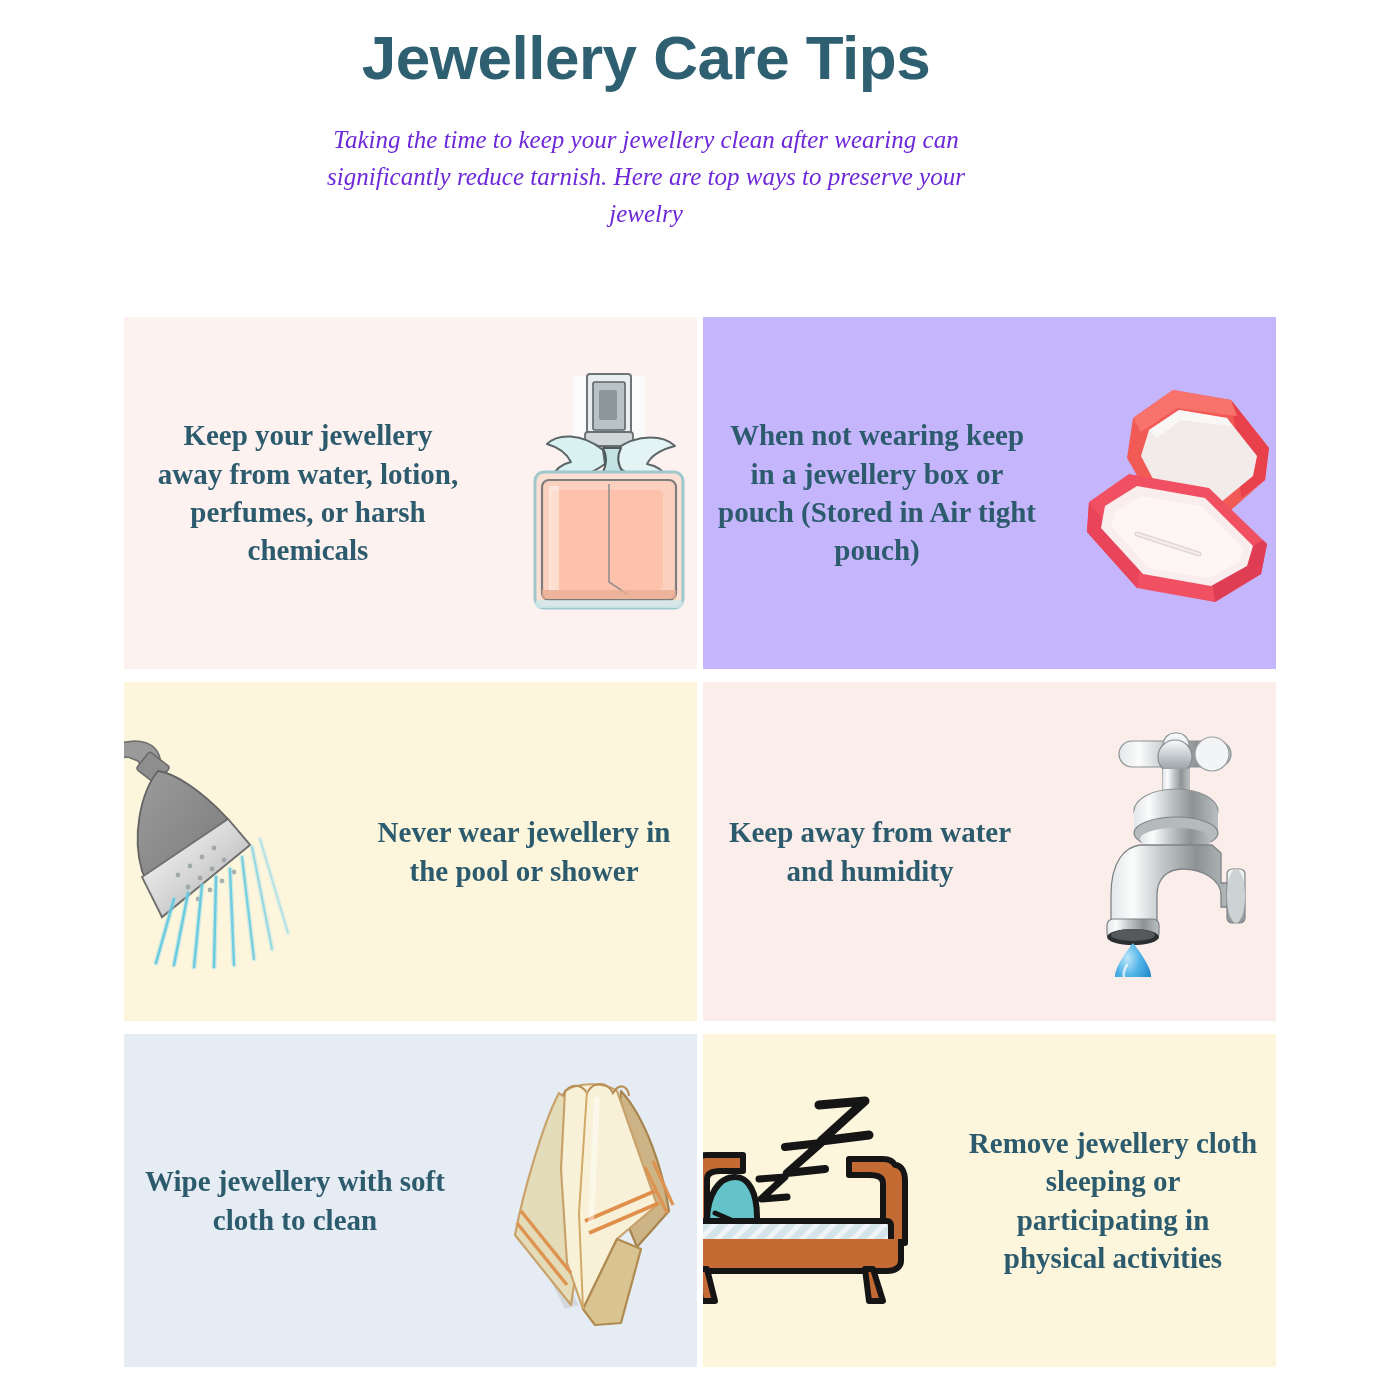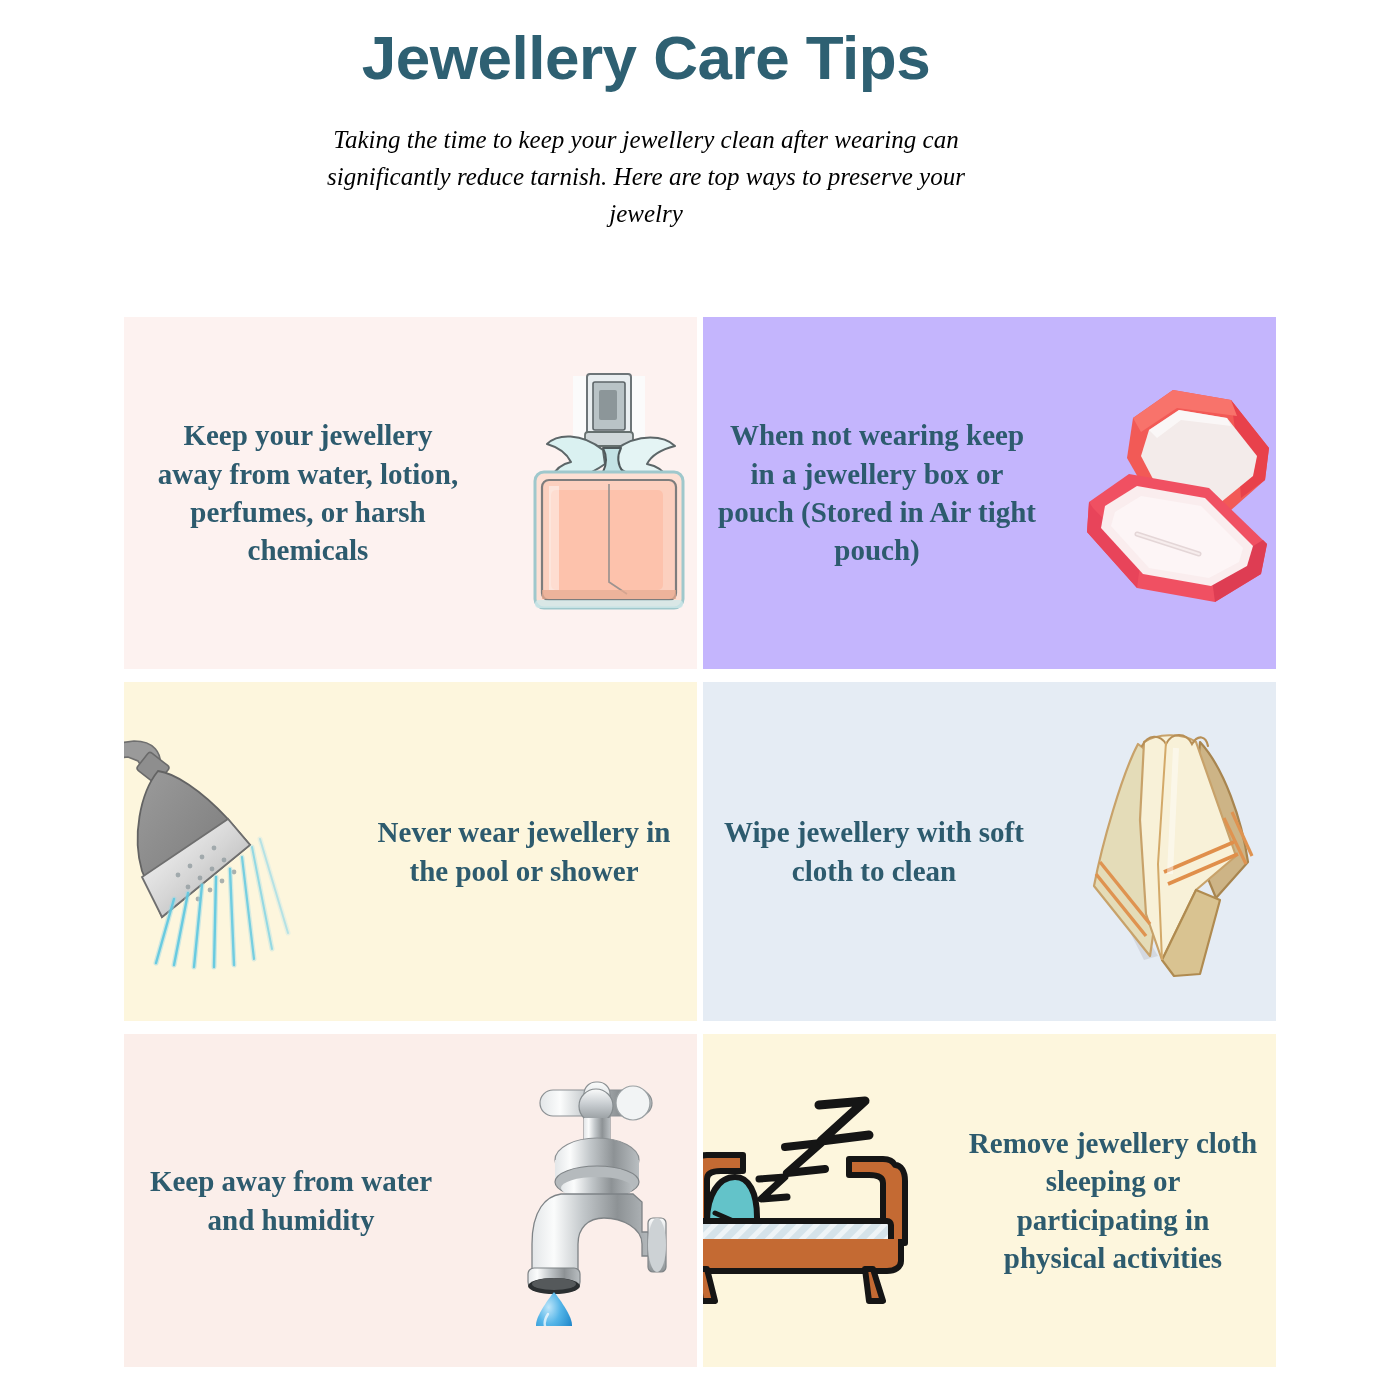--- a/index.html
+++ b/index.html
@@ -34,21 +34,21 @@
     line-height: 1.15;
   }
 
   .subtitle {
     margin: 28px auto 0;
     width: 640px;
     font-family: "Liberation Serif", serif;
     font-style: italic;
     font-size: 25px;
     line-height: 1.48;
-    color: #000000;
+    color: #6d28d9;
   }
 
   
   .grid {
     position: absolute;
     left: 124px;
     top: 317px;
     width: 1152px;
     display: grid;
     grid-template-columns: 573px 573px;
@@ -216,53 +216,20 @@
             <path d="M112 150 L110 240" stroke="#5ec8e0" stroke-width="2.4" opacity="0.9"></path>
             <path d="M126 142 L130 238" stroke="#9fd9e6" stroke-width="5" opacity="0.45"></path>
             <path d="M126 142 L130 238" stroke="#5ec8e0" stroke-width="2.4" opacity="0.85"></path>
             <path d="M138 130 L150 232" stroke="#9fd9e6" stroke-width="5" opacity="0.4"></path>
             <path d="M138 130 L150 232" stroke="#5ec8e0" stroke-width="2.2" opacity="0.8"></path>
             <path d="M148 120 L168 222" stroke="#9fd9e6" stroke-width="5" opacity="0.32"></path>
             <path d="M148 120 L168 222" stroke="#74d0e4" stroke-width="2" opacity="0.7"></path>
             <path d="M156 112 L184 206" stroke="#b7e4ee" stroke-width="5" opacity="0.28"></path>
             <path d="M156 112 L184 206" stroke="#8ad7e8" stroke-width="2" opacity="0.55"></path>
           </g>
-        </svg>
-      </div>
-    </div>
-
-    <div class="card c5 img-right" style="background:#e5ecf4;">
-      <div class="card-text">Wipe jewellery with soft cloth to clean</div>
-      <div class="card-art" style="width:230px;">
-        <svg class="art-svg" width="195" height="255" viewBox="0 0 195 255" aria-hidden="true">
-
-          <path d="M48 188 L74 232 L60 236 L40 196 Z" fill="#c6cbd2" opacity="0.6"></path>
-
-          <path d="M54 20 C38 50 18 120 10 162 L66 232 L78 150 L72 34 Z" fill="#e4dcb8" stroke="#c8a26a" stroke-width="2.2" stroke-linejoin="round"></path>
-
-          <path d="M116 18 C140 44 158 96 164 138 L132 174 L108 116 Z" fill="#cdb486" stroke="#a8854f" stroke-width="2.2" stroke-linejoin="round"></path>
-
-          <path d="M60 18 C72 10 98 8 112 18 L152 132 L112 166 L78 236 L62 190 L56 96 Z" fill="#f8f1d8" stroke="#c8a26a" stroke-width="2.2" stroke-linejoin="round"></path>
-
-          <path d="M78 236 L112 166 L136 176 L116 250 L90 252 Z" fill="#d9c391" stroke="#b08b50" stroke-width="2.2" stroke-linejoin="round"></path>
-
-          <path d="M58 22 C64 10 76 10 82 20 C88 8 102 8 108 20 C114 10 122 12 124 22" fill="none" stroke="#b78f56" stroke-width="2.2" stroke-linecap="round"></path>
-
-          <path d="M82 18 L74 140 L78 236" fill="none" stroke="#d3a969" stroke-width="2"></path>
-
-          <path d="M12 150 L62 212" stroke="#df9350" stroke-width="3.4" fill="none"></path>
-          <path d="M16 138 L66 200" stroke="#df9350" stroke-width="3.4" fill="none"></path>
-
-          <path d="M80 148 L150 118" stroke="#e08f4b" stroke-width="3.6" fill="none"></path>
-          <path d="M84 160 L154 130" stroke="#e08f4b" stroke-width="3.6" fill="none"></path>
-
-          <path d="M140 94 L162 140" stroke="#df9350" stroke-width="3.2" fill="none"></path>
-          <path d="M148 88 L168 132" stroke="#df9350" stroke-width="3.2" fill="none"></path>
-
-          <path d="M92 24 L86 150" stroke="#ffffff" stroke-width="6" opacity="0.45" fill="none"></path>
         </svg>
       </div>
     </div>
 
     <div class="card c4 img-right" style="background:#fbeeea;">
       <div class="card-text">Keep away from water and humidity</div>
       <div class="card-art" style="width:240px;">
         <svg class="art-svg" width="210" height="250" viewBox="0 0 210 250" aria-hidden="true">
           <defs>
             <linearGradient id="chrome" x1="0" y1="0" x2="1" y2="0">
@@ -306,20 +273,53 @@
           <rect x="36" y="192" width="52" height="20" rx="6" fill="url(#chrome)" stroke="#7e8386" stroke-width="1.2"></rect>
           <ellipse cx="62" cy="210" rx="26" ry="8" fill="#2b2f31"></ellipse>
           <ellipse cx="62" cy="208" rx="22" ry="6" fill="#55595b"></ellipse>
 
           <path d="M62 216 C62 216 44 238 44 249 A18 18 0 0 0 80 249 C80 238 62 216 62 216 Z" fill="url(#dropGrad)"></path>
           <path d="M56 238 C52 244 52 250 55 254" stroke="#ffffff" stroke-width="2.4" stroke-linecap="round" fill="none" opacity="0.7"></path>
         </svg>
       </div>
     </div>
 
+    <div class="card c5 img-right" style="background:#e5ecf4;">
+      <div class="card-text">Wipe jewellery with soft cloth to clean</div>
+      <div class="card-art" style="width:230px;">
+        <svg class="art-svg" width="195" height="255" viewBox="0 0 195 255" aria-hidden="true">
+
+          <path d="M48 188 L74 232 L60 236 L40 196 Z" fill="#c6cbd2" opacity="0.6"></path>
+
+          <path d="M54 20 C38 50 18 120 10 162 L66 232 L78 150 L72 34 Z" fill="#e4dcb8" stroke="#c8a26a" stroke-width="2.2" stroke-linejoin="round"></path>
+
+          <path d="M116 18 C140 44 158 96 164 138 L132 174 L108 116 Z" fill="#cdb486" stroke="#a8854f" stroke-width="2.2" stroke-linejoin="round"></path>
+
+          <path d="M60 18 C72 10 98 8 112 18 L152 132 L112 166 L78 236 L62 190 L56 96 Z" fill="#f8f1d8" stroke="#c8a26a" stroke-width="2.2" stroke-linejoin="round"></path>
+
+          <path d="M78 236 L112 166 L136 176 L116 250 L90 252 Z" fill="#d9c391" stroke="#b08b50" stroke-width="2.2" stroke-linejoin="round"></path>
+
+          <path d="M58 22 C64 10 76 10 82 20 C88 8 102 8 108 20 C114 10 122 12 124 22" fill="none" stroke="#b78f56" stroke-width="2.2" stroke-linecap="round"></path>
+
+          <path d="M82 18 L74 140 L78 236" fill="none" stroke="#d3a969" stroke-width="2"></path>
+
+          <path d="M12 150 L62 212" stroke="#df9350" stroke-width="3.4" fill="none"></path>
+          <path d="M16 138 L66 200" stroke="#df9350" stroke-width="3.4" fill="none"></path>
+
+          <path d="M80 148 L150 118" stroke="#e08f4b" stroke-width="3.6" fill="none"></path>
+          <path d="M84 160 L154 130" stroke="#e08f4b" stroke-width="3.6" fill="none"></path>
+
+          <path d="M140 94 L162 140" stroke="#df9350" stroke-width="3.2" fill="none"></path>
+          <path d="M148 88 L168 132" stroke="#df9350" stroke-width="3.2" fill="none"></path>
+
+          <path d="M92 24 L86 150" stroke="#ffffff" stroke-width="6" opacity="0.45" fill="none"></path>
+        </svg>
+      </div>
+    </div>
+
     <div class="card c6 img-left" style="background:#fdf6dd;">
       <div class="card-text">Remove jewellery cloth sleeping or participating in physical activities</div>
       <div class="card-art" style="width:270px;">
         <svg class="art-svg" width="250" height="215" viewBox="0 0 250 215" aria-hidden="true">
           <defs>
             <pattern id="mattStripe" width="12" height="12" patternUnits="userSpaceOnUse" patternTransform="rotate(45)">
               <rect width="12" height="12" fill="#d5e3ea"></rect>
               <rect width="5" height="12" fill="#eef4f7"></rect>
             </pattern>
           </defs>

